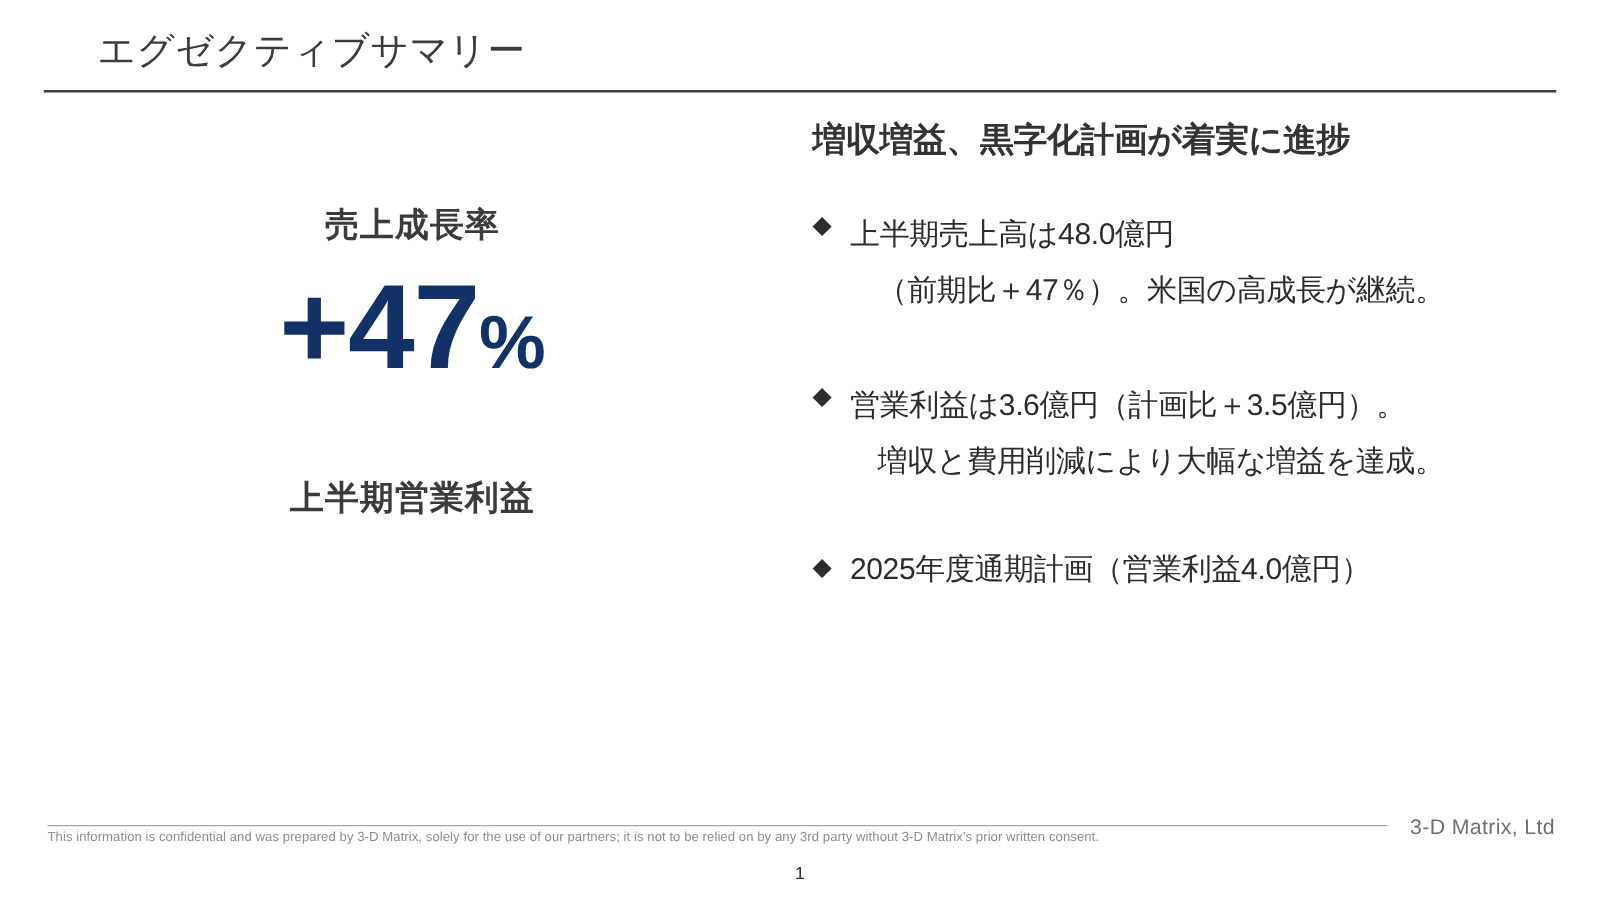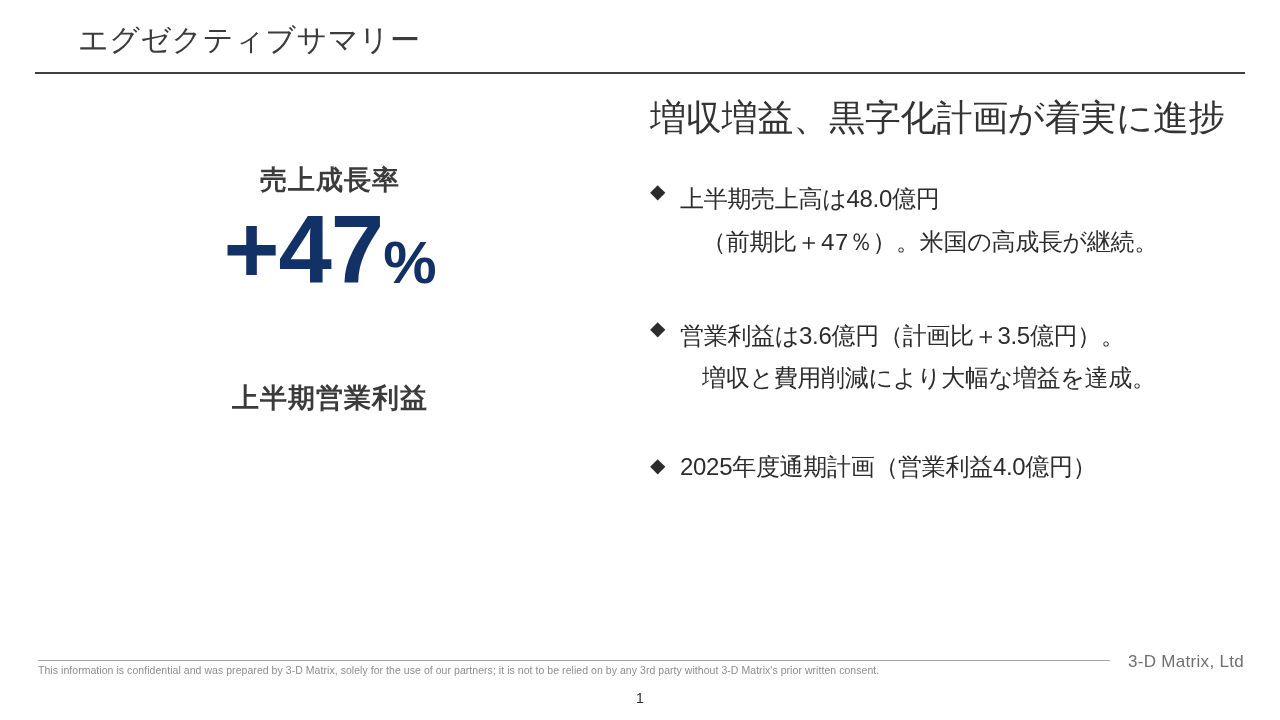--- a/index.html
+++ b/index.html
@@ -68,21 +68,21 @@
   .kpi-block.second { top: 288px; }
 
   .kpi-label {
     font-size: 27px;
     font-weight: bold;
     color: #3b3b3b;
     letter-spacing: 1px;
     line-height: 1.1;
   }
   .kpi-value {
-    margin-top: 6px;
+    margin-top: 18px;
     color: #123166;
     font-weight: bold;
     line-height: 1.0;
     white-space: nowrap;
   }
   .kpi-value .big {
     font-size: 96px;
     letter-spacing: -1px;
   }
   .kpi-value .unit-small {
@@ -95,22 +95,22 @@
   }
 
   
   .text-col {
     position: absolute;
     left: 650px;
     top: 0;
     width: 600px;
   }
   .text-heading {
-    font-size: 36px;
-    font-weight: normal;
+    font-size: 27px;
+    font-weight: bold;
     color: #333333;
     letter-spacing: -0.2px;
     line-height: 1.2;
     white-space: nowrap;
   }
   .bullet-list {
     margin: 0;
     padding: 0;
     list-style: none;
   }
@@ -126,21 +126,21 @@
     left: 0;
     top: 0;
     font-size: 20px;
     color: #2c2c2c;
     line-height: 1.45;
   }
   .bullet-item .line {
     display: block;
     white-space: nowrap;
   }
-  .bullet-item .line.indent { padding-left: 22px; font-family: Liberation Mono, monospace; }
+  .bullet-item .line.indent { padding-left: 22px; }
 
   .bullet-item.b1 { margin-top: 38px; line-height: 1.85; }
   .bullet-item.b2 { margin-top: 48px; line-height: 1.85; }
   .bullet-item.b3 { margin-top: 48px; line-height: 1.35; }
   .bullet-item.b3 .line.indent { padding-left: 2px; }
 
   
   .footer-rule {
     position: absolute;
     left: 38px;

